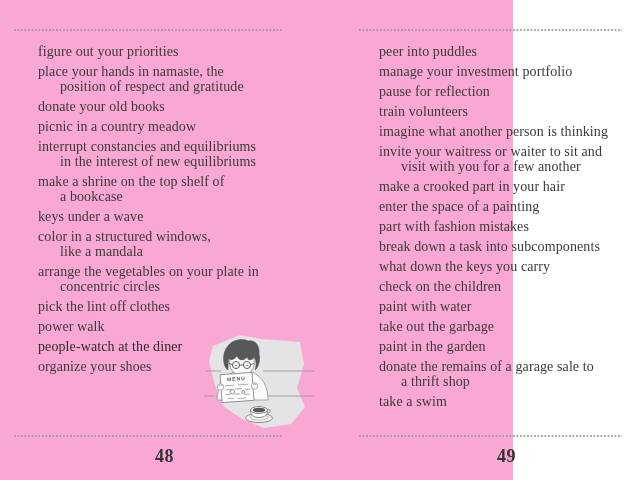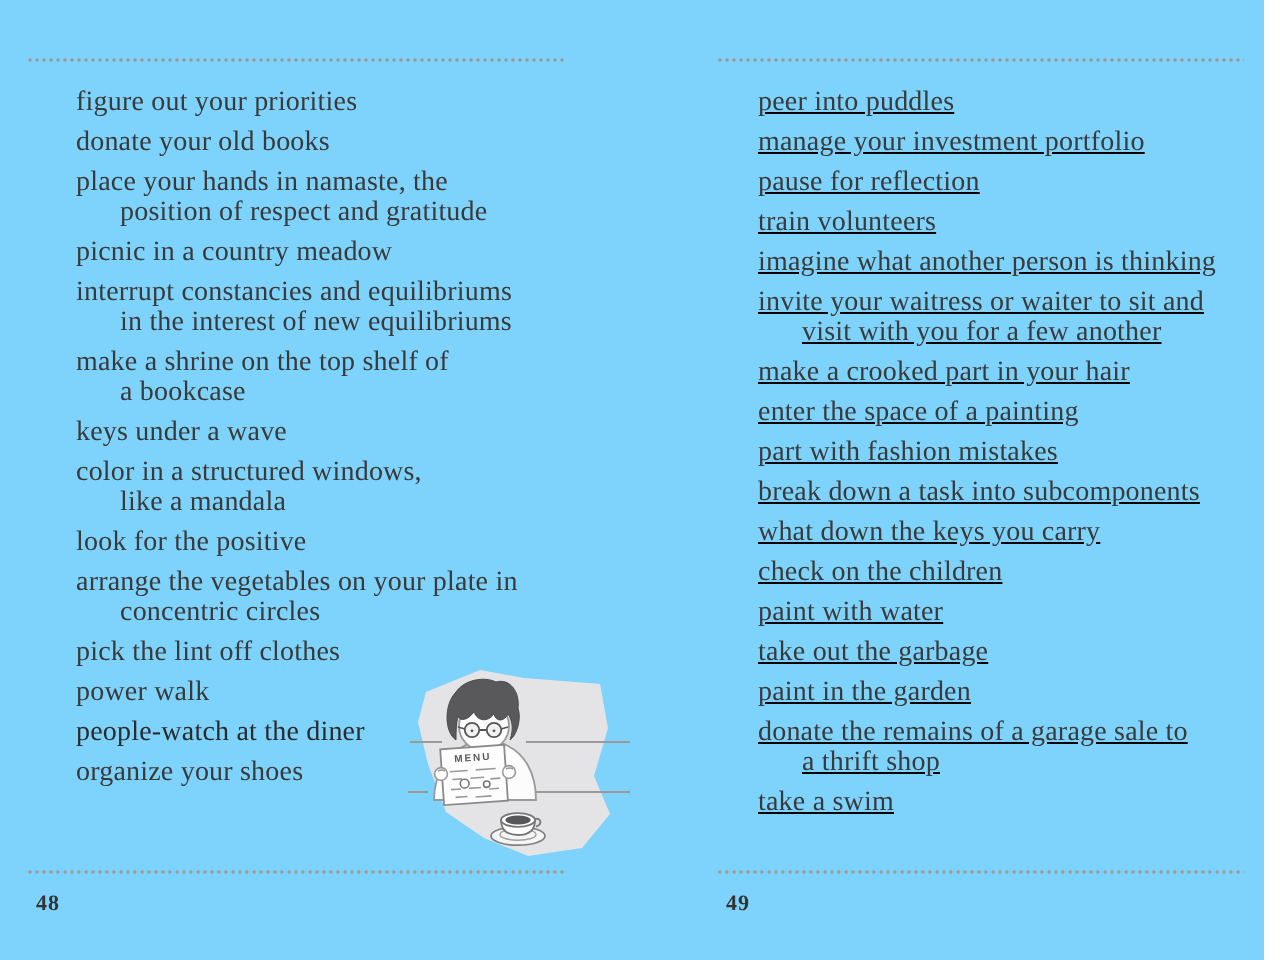--- a/index.html
+++ b/index.html
@@ -1,83 +1,80 @@
 <!DOCTYPE html>
 <html><head>
 <meta charset="utf-8">
 <style>
   html,body{margin:0;padding:0;}
   body{
     width:640px;height:480px;background:#ffffff;overflow:hidden;
     font-family:"Liberation Serif","DejaVu Serif",serif;
   }
-  .spread{position:relative;width:632px;height:480px;background:#7dd3fc;}
+  .spread{position:relative;width:513px;height:480px;background:#f9a8d4;}
   .page{position:absolute;top:29px;height:407px;}
   .page-left{left:14px;width:269px;}
-  .page-right{left:359px;width:263px;text-decoration:underline;}
+  .page-right{left:359px;width:263px;}
   .rule{
     position:absolute;left:0;right:0;height:2px;
     background-image:radial-gradient(circle at 1px 1px,#9b9b9b 0.7px,rgba(0,0,0,0) 1px);
     background-size:3.5px 2px;background-repeat:repeat-x;
   }
   .rule-top{top:0;}
   .rule-bottom{top:406px;}
   .items{list-style:none;margin:0;padding:15px 0 0 24px;}
   .page-right .items{padding-left:20px;}
   .item{
     font-size:14px;line-height:15px;margin:0 0 5px 0;
     color:#3a3a3a;letter-spacing:0.1px;
   }
   .item.bold{font-weight:normal;color:#2b2b2b;}
   .line{display:block;white-space:pre;}
   .line.cont{padding-left:22px;}
   .page-number{
-    position:absolute;top:417px;left:4px;width:100%;
-    font-size:11px;font-weight:bold;color:#333;letter-spacing:0.5px;
+    position:absolute;top:417px;left:16px;width:100%;text-align:center;
+    font-size:18px;font-weight:bold;color:#333;letter-spacing:0.5px;
   }
   .illustration{position:absolute;left:204px;top:330px;width:112px;height:100px;}
 </style>
 </head>
 <body>
 
 <div class="spread">
 
   <section class="page page-left">
     <div class="rule rule-top"></div>
     <ul class="items">
         <li class="item">
           <span class="line">figure out your priorities</span>
         </li>
         <li class="item">
-          <span class="line">donate your old books</span>
-        </li>
-        <li class="item">
           <span class="line">place your hands in namaste, the</span>
           <span class="line cont">position of respect and gratitude</span>
         </li>
         <li class="item">
+          <span class="line">donate your old books</span>
+        </li>
+        <li class="item">
           <span class="line">picnic in a country meadow</span>
         </li>
         <li class="item">
           <span class="line">interrupt constancies and equilibriums</span>
           <span class="line cont">in the interest of new equilibriums</span>
         </li>
         <li class="item">
           <span class="line">make a shrine on the top shelf of</span>
           <span class="line cont">a bookcase</span>
         </li>
         <li class="item">
           <span class="line">keys under a wave</span>
         </li>
         <li class="item">
           <span class="line">color in a structured windows,</span>
           <span class="line cont">like a mandala</span>
-        </li>
-        <li class="item">
-          <span class="line">look for the positive</span>
         </li>
         <li class="item">
           <span class="line">arrange the vegetables on your plate in</span>
           <span class="line cont">concentric circles</span>
         </li>
         <li class="item">
           <span class="line">pick the lint off clothes</span>
         </li>
         <li class="item">
           <span class="line">power walk</span>

